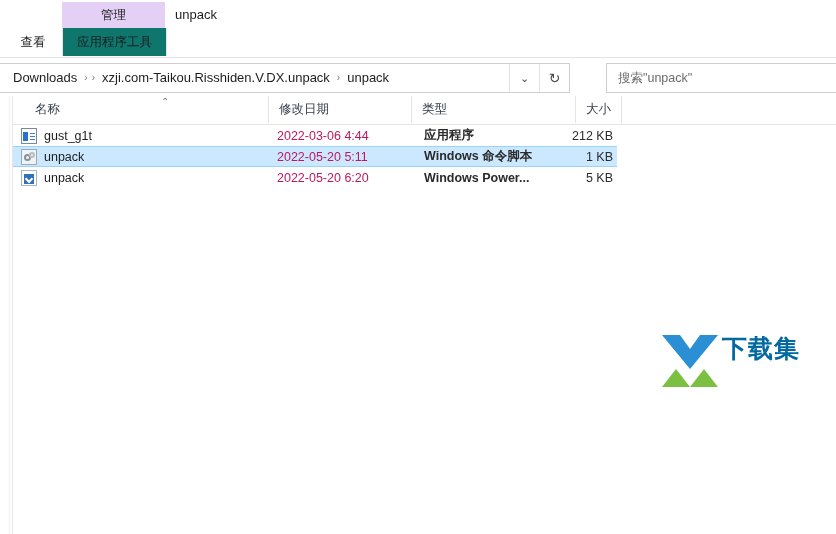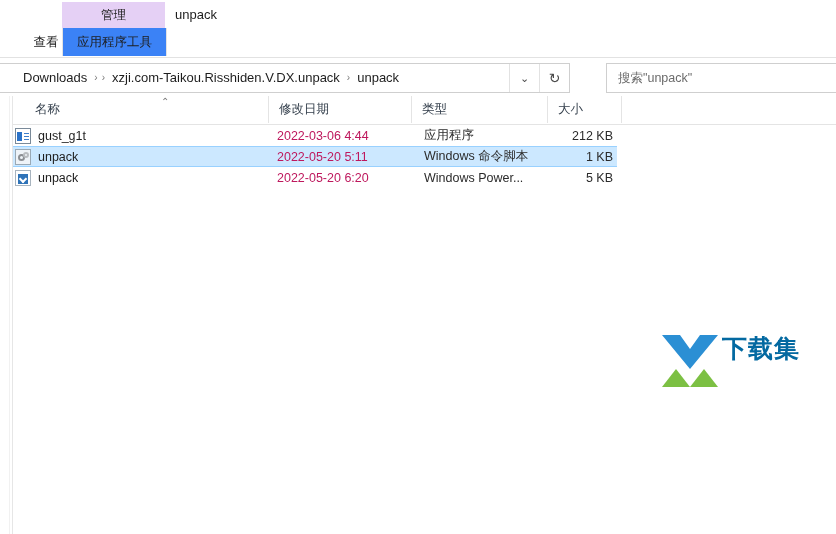--- a/index.html
+++ b/index.html
@@ -27,30 +27,30 @@
     width: 103px; height: 26px;
     background: #e5d0f5;
     display: flex; align-items: center; justify-content: center;
     font-size: 12.5px;
     color: #1d1d1d;
   }
   .tab-contextual-sub {
     position: absolute;
     left: 62px; top: 28px;
     width: 103px; height: 28px;
-    background: #3b82f6;
+    background: #0f766e;
     border-left: 1px solid #e3e3e3;
     border-right: 1px solid #e3e3e3;
     display: flex; align-items: center; justify-content: center;
     font-size: 12.5px;
     color: #1d1d1d;
   }
   .tab-view {
     position: absolute;
-    left: 21px; top: 28px;
+    left: 8px; top: 28px;
     width: 50px; height: 28px;
     display: flex; align-items: center; justify-content: center;
     font-size: 12.5px;
     color: #1d1d1d;
   }
   .window-title {
     position: absolute;
     left: 175px; top: 7px;
     font-size: 13px;
     color: #1d1d1d;
@@ -71,21 +71,21 @@
     left: 0px; top: 0px;
     width: 570px; height: 30px;
     border: 1px solid #cfcfcf;
     border-left: none;
     background: #ffffff;
     box-sizing: border-box;
     display: flex; align-items: center;
   }
   .crumbs {
     display: flex; align-items: center;
-    padding-left: 18px;
+    padding-left: 8px;
     height: 100%;
     flex: 1;
     overflow: hidden;
     white-space: nowrap;
   }
   .crumb {
     font-size: 13px;
     color: #1d1d1d;
     padding: 0 5px;
     line-height: 28px;
@@ -185,23 +185,23 @@
   }
   .cell {
     position: absolute;
     top: 0; height: 100%;
     display: flex; align-items: center;
     font-size: 12.5px;
     color: #1d1d1d;
     white-space: nowrap;
     overflow: hidden;
   }
-  .cell-name { left: 2px; }
+  .cell-name { left: 8px; }
   .cell-date { left: 264px; color: #be185d; }
-  .cell-type { left: 411px; color: #2b2b2b; }
+  .cell-type { left: 411px; color: #2b2b2b; font-weight: bold; }
   .cell-size {
     left: 480px; width: 124px;
     justify-content: flex-end;
     color: #2b2b2b;
     padding-right: 4px;
     box-sizing: border-box;
   }
   .name-label { margin-left: 7px; }
 
   
@@ -339,21 +339,21 @@
 
   <div class="filelist">
 
     <div class="col-header">
       <div class="col-head-cell" style="left:12px;width:255px;">
         <span>名称</span>
         <span class="sort-caret">⌃</span>
       </div>
       <div class="col-head-cell sep" style="left:255px;width:143px;">修改日期</div>
       <div class="col-head-cell sep" style="left:398px;width:136px;">类型</div>
-      <div class="col-head-cell sep" style="left:534px;width:74px;text-align:right;">大小</div>
+      <div class="col-head-cell sep" style="left:562px;width:74px;text-align:right;">大小</div>
       <div class="col-head-cell sep" style="left:608px;width:10px;"></div>
     </div>
 
     <div class="rows">
 
       <div class="row">
         <div class="cell cell-name">
           <span class="ficon icon-exe"></span>
           <span class="name-label">gust_g1t</span>
         </div>

